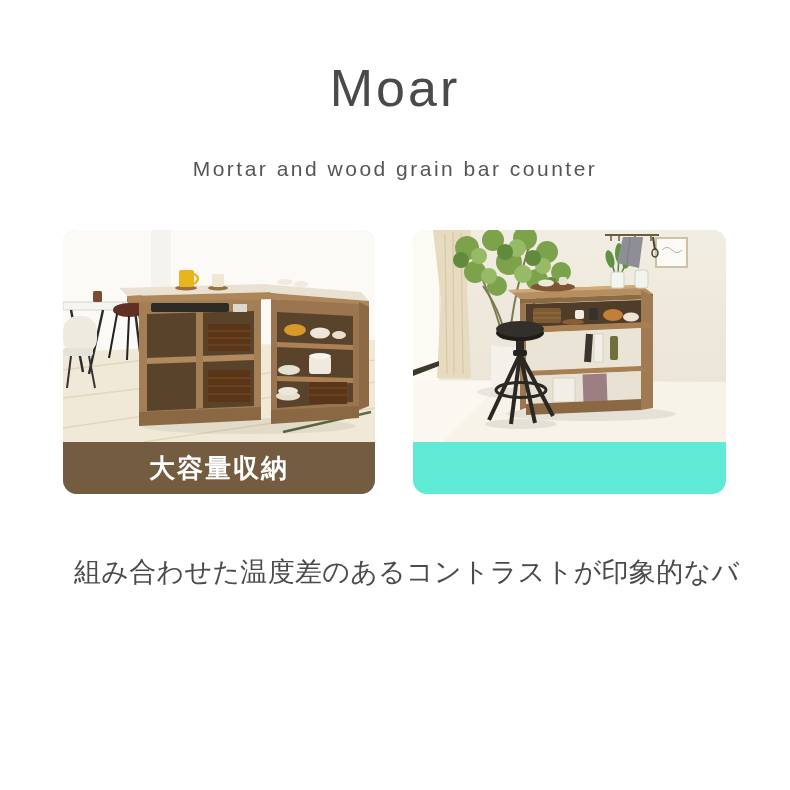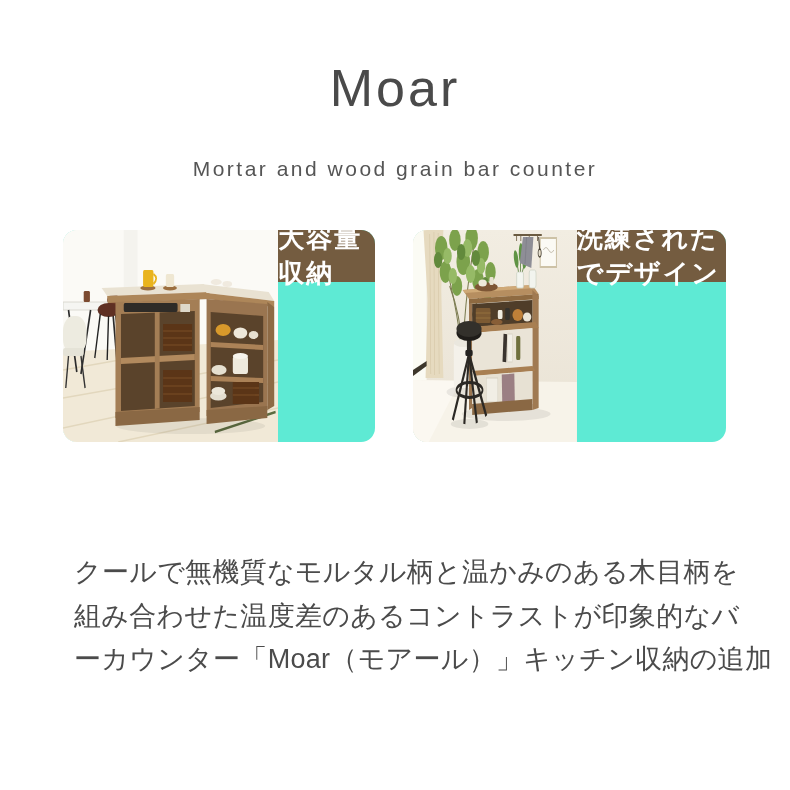--- a/index.html
+++ b/index.html
@@ -16,21 +16,21 @@
     text-align:center; font-size:21px; line-height:28px;
     font-weight:400; letter-spacing:2.5px; color:#555555;
   }
 
   .cards{
     position:absolute; top:230px; left:63px; width:664px;
     display:flex; gap:38px;
   }
   .card{
     border-radius:14px; overflow:hidden; background:#5eead4;
-    display:flex; flex-direction:row;
+    display:flex; flex-direction:column;
   }
   .card.left  { width:312px; }
   .card.right { width:313px; }
   .photo{ width:100%; height:212px; position:relative; background:#f6f4ef; }
   .photo svg{ display:block; width:100%; height:100%; }
   .caption{
     height:52px; background:#745c40; color:#ffffff;
     display:flex; align-items:center; justify-content:center;
     font-size:26px; font-weight:700; letter-spacing:2px;
     font-family:"Liberation Sans","DejaVu Sans",sans-serif;
@@ -300,21 +300,18 @@
             <line x1="222" y1="5" x2="222" y2="11"></line>
               <line x1="238" y1="5" x2="238" y2="11"></line>
           </g>
           <polygon points="210,7 230,7 226,38 204,33" fill="#8e8e96"></polygon>
           <line x1="217" y1="7" x2="214" y2="34" stroke="#7d7d86" stroke-width="1"></line>
           <line x1="240" y1="7" x2="242" y2="20" stroke="#4a4336" stroke-width="2"></line>
           <ellipse cx="242" cy="23" rx="3" ry="4" fill="none" stroke="#4a4336" stroke-width="1.5"></ellipse>
         </g>
       </svg>
     </div>
-    <div class="caption">洗練されたでデザイン</div>
   </div>
 </div>
 
 <div class="description">
-  <div class="line">クールで無機質なモルタル柄と温かみのある木目柄を</div>
   <div class="line">組み合わせた温度差のあるコントラストが印象的なバ</div>
-  <div class="line">ーカウンター「Moar（モアール）」キッチン収納の追加</div>
 </div>
 
 </body></html>

